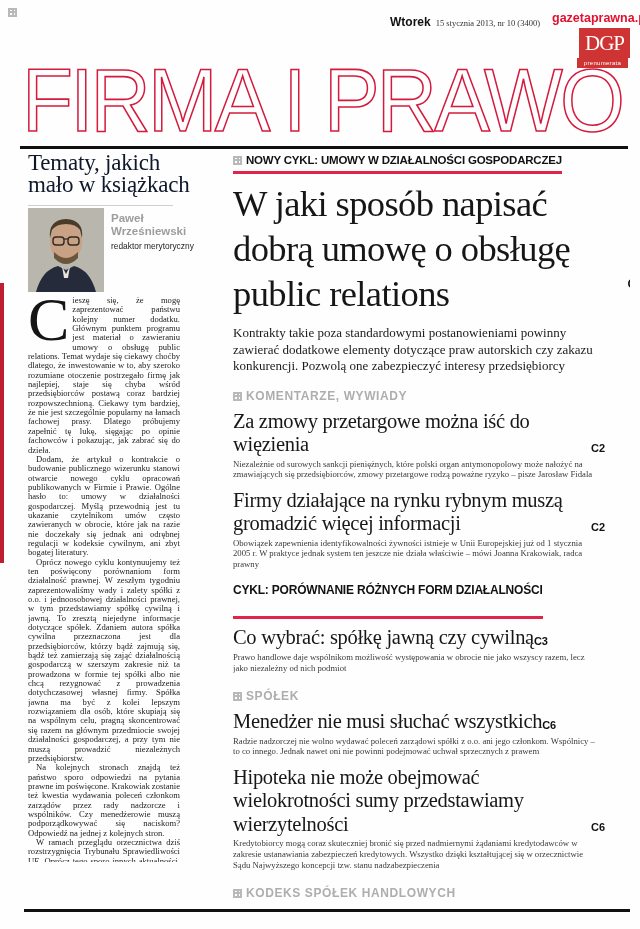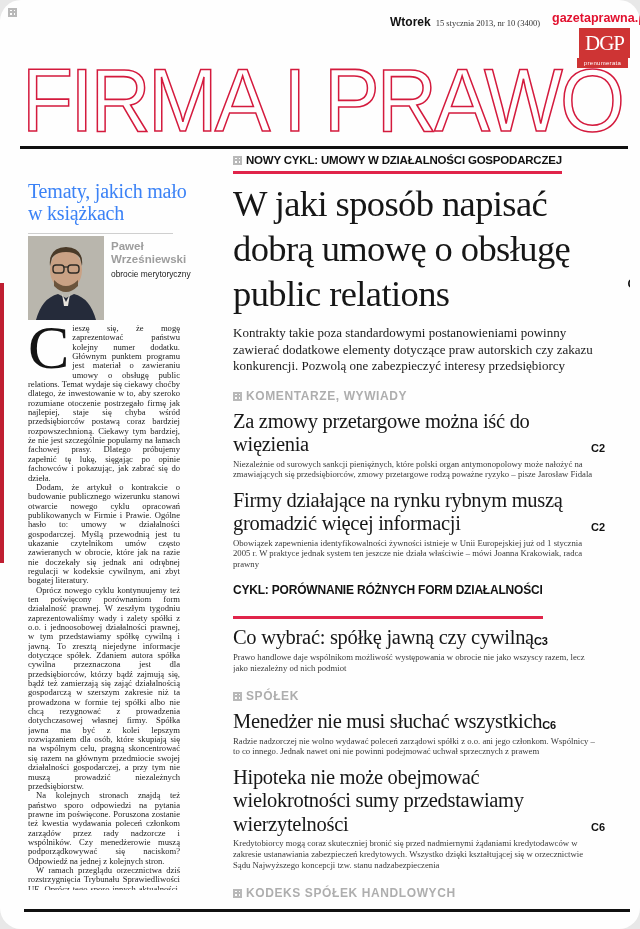--- a/index.html
+++ b/index.html
@@ -1,17 +1,17 @@
 <!DOCTYPE html>
 <html><head>
 <meta charset="utf-8">
 <style>
   html,body{margin:0;padding:0;background:#e8e8e8;}
   .page{position:relative;width:640px;height:929px;background:#fefefe;overflow:hidden;
-        font-family:"Liberation Serif",serif;color:#1b1b1b;border-radius:21px;}
+        font-family:"Liberation Serif",serif;color:#1b1b1b;}
   
   .corner-ic{position:absolute;left:8px;top:8px;width:9px;height:9px;}
   .grid-ic{display:inline-block;width:9px;height:9px;vertical-align:-1px;
     background-image:
       repeating-linear-gradient(0deg,#b9b9b9 0 2px,transparent 2px 3.6px),
       repeating-linear-gradient(90deg,#b9b9b9 0 2px,transparent 2px 3.6px);}
   .dateline{position:absolute;left:390px;top:12px;width:250px;font-family:"Liberation Sans",sans-serif;}
   .weekday{font-weight:bold;font-size:12px;color:#111;}
   .date-info{font-size:8.5px;color:#333;margin-left:5px;font-family:"Liberation Serif",serif;}
   .site-link{position:absolute;left:552px;top:11px;font-family:"Liberation Sans",sans-serif;
@@ -19,21 +19,21 @@
   .dgp-box{position:absolute;left:579px;top:28px;width:51px;height:30px;background:#ce3434;
     color:#fff;text-align:center;font-family:"Liberation Serif",serif;font-size:21px;line-height:30px;letter-spacing:-1px;}
   .dgp-sub{position:absolute;left:577px;top:58px;width:51px;height:10px;background:#ce3434;
     color:#fff;font-family:"Liberation Sans",sans-serif;font-size:6px;line-height:10px;text-align:center;letter-spacing:.3px;}
   .masthead{position:absolute;left:20px;top:62px;text-decoration:underline;}
   .masthead-rule{position:absolute;left:20px;top:146px;width:608px;height:3px;background:#101010;}
   .bottom-rule{position:absolute;left:24px;top:909px;width:606px;height:3px;background:#101010;}
   
   .leftcol{position:absolute;left:28px;top:152px;width:172px;}
   .left-red-bar{position:absolute;left:0;top:283px;width:4px;height:280px;background:#bf1e31;}
-  .left-heading{font-size:20px;line-height:22px;color:#3b82f6;letter-spacing:-.2px;margin-top:28px;}
+  .left-heading{font-size:23px;line-height:22px;color:#0f172a;letter-spacing:-.2px;}
   .author-rule{border:0;border-top:1px solid #cfcfcf;margin:9px 0 2px 0;width:145px;}
   .author-row{display:flex;margin-top:1px;}
   .portrait{width:76px;height:84px;flex:0 0 76px;}
   .author-meta{margin-left:7px;padding-top:4px;font-family:"Liberation Sans",sans-serif;}
   .author-name{font-weight:bold;font-size:11.5px;line-height:13px;color:#9d9d9d;width:70px;}
   .author-role{font-size:8.4px;color:#1d1d1d;margin-top:3px;}
   .editorial{margin-top:4px;width:152px;font-size:8.6px;line-height:9.35px;text-align:justify;
     color:#222;height:566px;overflow:hidden;}
   .editorial p{margin:0;text-indent:8px;}
   .editorial p.first{text-indent:0;}
@@ -96,28 +96,28 @@
         <path d="M22 30 Q20 12 38 11 Q56 12 54 30 L52 22 Q48 16 38 16 Q28 16 24 22 Z" fill="#4a3a28"></path>
         <path d="M26 44 Q38 56 50 44 L50 50 Q44 56 38 56 Q32 56 26 50 Z" fill="#6b543c"></path>
         <rect x="25" y="29" width="11" height="8" rx="3" fill="none" stroke="#2e2a24" stroke-width="1.4"></rect>
         <rect x="40" y="29" width="11" height="8" rx="3" fill="none" stroke="#2e2a24" stroke-width="1.4"></rect>
         <line x1="36" y1="31" x2="40" y2="31" stroke="#2e2a24" stroke-width="1.2"></line>
         <path d="M8 84 Q14 62 30 58 L38 62 L46 58 Q62 62 68 84 Z" fill="#252b3a"></path>
         <path d="M34 58 L38 66 L42 58 L40 70 L36 70 Z" fill="#e8e4dc"></path>
       </svg>
       <div class="author-meta">
         <div class="author-name">Paweł Wrześniewski</div>
-        <div class="author-role">obrocie merytoryczny</div>
+        <div class="author-role">redaktor merytoryczny</div>
       </div>
     </div>
     <div class="editorial">
       <p class="first"><span class="dropcap">C</span><span>ieszę się, że mogę zaprezentować państwu kolejny numer dodatku. Głównym punktem programu jest materiał o zawieraniu umowy o obsługę public relations. Temat wydaje się ciekawy choćby dlatego, że inwestowanie w to, aby szeroko rozumiane otoczenie postrzegało firmę jak najlepiej, staje się chyba wśród przedsiębiorców postawą coraz bardziej rozpowszechnioną. Ciekawy tym bardziej, że nie jest szczególnie popularny na łamach fachowej prasy. Dlatego próbujemy zapełnić tę lukę, sięgając po opinie fachowców i pokazując, jak zabrać się do dzieła.</span></p>
       <p>Dodam, że artykuł o kontrakcie o budowanie publicznego wizerunku stanowi otwarcie nowego cyklu opracowań publikowanych w Firmie i Prawie. Ogólne hasło to: umowy w działalności gospodarczej. Myślą przewodnią jest tu ukazanie czytelnikom umów często zawieranych w obrocie, które jak na razie nie doczekały się jednak ani odrębnej regulacji w kodeksie cywilnym, ani zbyt bogatej literatury.</p>
       <p>Oprócz nowego cyklu kontynuujemy też ten poświęcony porównaniom form działalność prawnej. W zeszłym tygodniu zaprezentowaliśmy wady i zalety spółki z o.o. i jednoosobowej działalności prawnej, w tym przedstawiamy spółkę cywilną i jawną. To zresztą niejedyne informacje dotyczące spółek. Zdaniem autora spółka cywilna przeznaczona jest dla przedsiębiorców, którzy bądź zajmują się, bądź też zamierzają się zająć działalnością gospodarczą w szerszym zakresie niż ta prowadzona w formie tej spółki albo nie chcą rezygnować z prowadzenia dotychczasowej własnej firmy. Spółka jawna ma być z kolei lepszym rozwiązaniem dla osób, które skupiają się na wspólnym celu, pragną skoncentrować się razem na głównym przedmiocie swojej działalności gospodarczej, a przy tym nie muszą prowadzić niezależnych przedsiębiorstw.</p>
-      <p>Na kolejnych stronach znajdą też państwo sporo odpowiedzi na pytania prawne im poświęcone. Poruszona zostanie też kwestia wydawania poleceń członkom zarządów przez rady nadzorcze i wspólników. Czy menedżerowie muszą podporządkowywać się naciskom? Odpowiedź na jednej z kolejnych stron.</p>
+      <p>Na kolejnych stronach znajdą też państwo sporo odpowiedzi na pytania prawne im poświęcone. Krakowiak zostanie też kwestia wydawania poleceń członkom zarządów przez rady nadzorcze i wspólników. Czy menedżerowie muszą podporządkowywać się naciskom? Odpowiedź na jednej z kolejnych stron.</p>
       <p>W ramach przeglądu orzecznictwa dziś rozstrzygnięcia Trybunału Sprawiedliwości UE. Oprócz tego sporo innych aktualności. Od nowego roku przedsiębiorcy działający na rynku rybnym powinni gromadzić mnóstwo informacji, których wcześniej nie musieli zbierać. W numerze rozmowa na ten temat. Według doniesień prasowych prokuratura zatrzymała m.in. członków zarządu firm budowlanych, którzy mieli uzgadniać między sobą warunki uczestnictwa w przetargach na budowę jednej z autostrad i jednej z dróg krajowych. Autor komentarza ukazuje prawne tło tej sytuacji. Coś dla siebie znajdą też osoby zainteresowane problematyką hipoteczną.</p>
     </div>
   </div>
 
   <div class="maincol">
 
     <div class="kicker">
       <span class="kicker-inner"><span class="grid-ic"></span><span class="kicker-label">NOWY CYKL: UMOWY W DZIAŁALNOŚCI GOSPODARCZEJ</span></span>
     </div>
 

